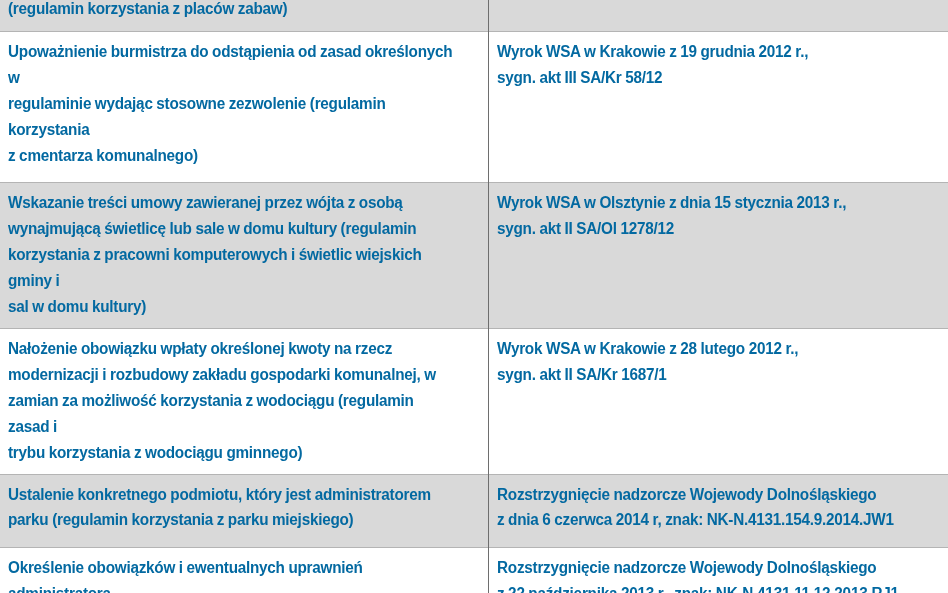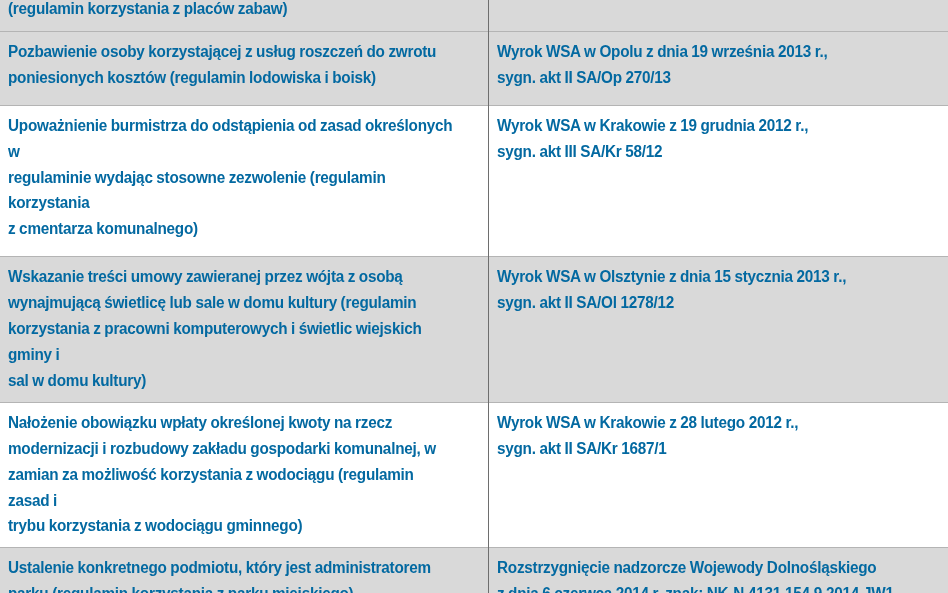--- a/index.html
+++ b/index.html
@@ -77,30 +77,20 @@
     <tr class="shaded clip-top">
       <td class="left">
           <span class="txt">(regulamin korzystania z placów zabaw)</span>
         </td>
       <td class="right">
           <span class="txt"></span>
         </td>
     </tr>
 
 
-    <tr class="shaded pad-sm">
-      <td class="left">
-          <span class="txt">Pozbawienie osoby korzystającej z usług roszczeń do zwrotu
-poniesionych kosztów (regulamin lodowiska i boisk)</span>
-        </td>
-      <td class="right">
-          <span class="txt">Wyrok WSA w Opolu z dnia 19 września 2013 r.,
-sygn. akt II SA/Op 270/13</span>
-        </td>
-    </tr>
 
     <tr class="plain pad-sm">
       <td class="left">
           <span class="txt">Upoważnienie burmistrza do odstąpienia od zasad określonych w
 regulaminie wydając stosowne zezwolenie (regulamin korzystania
 z cmentarza komunalnego)</span>
         </td>
       <td class="right">
           <span class="txt">Wyrok WSA w Krakowie z  19 grudnia 2012 r.,
 sygn. akt III SA/Kr 58/12</span>

